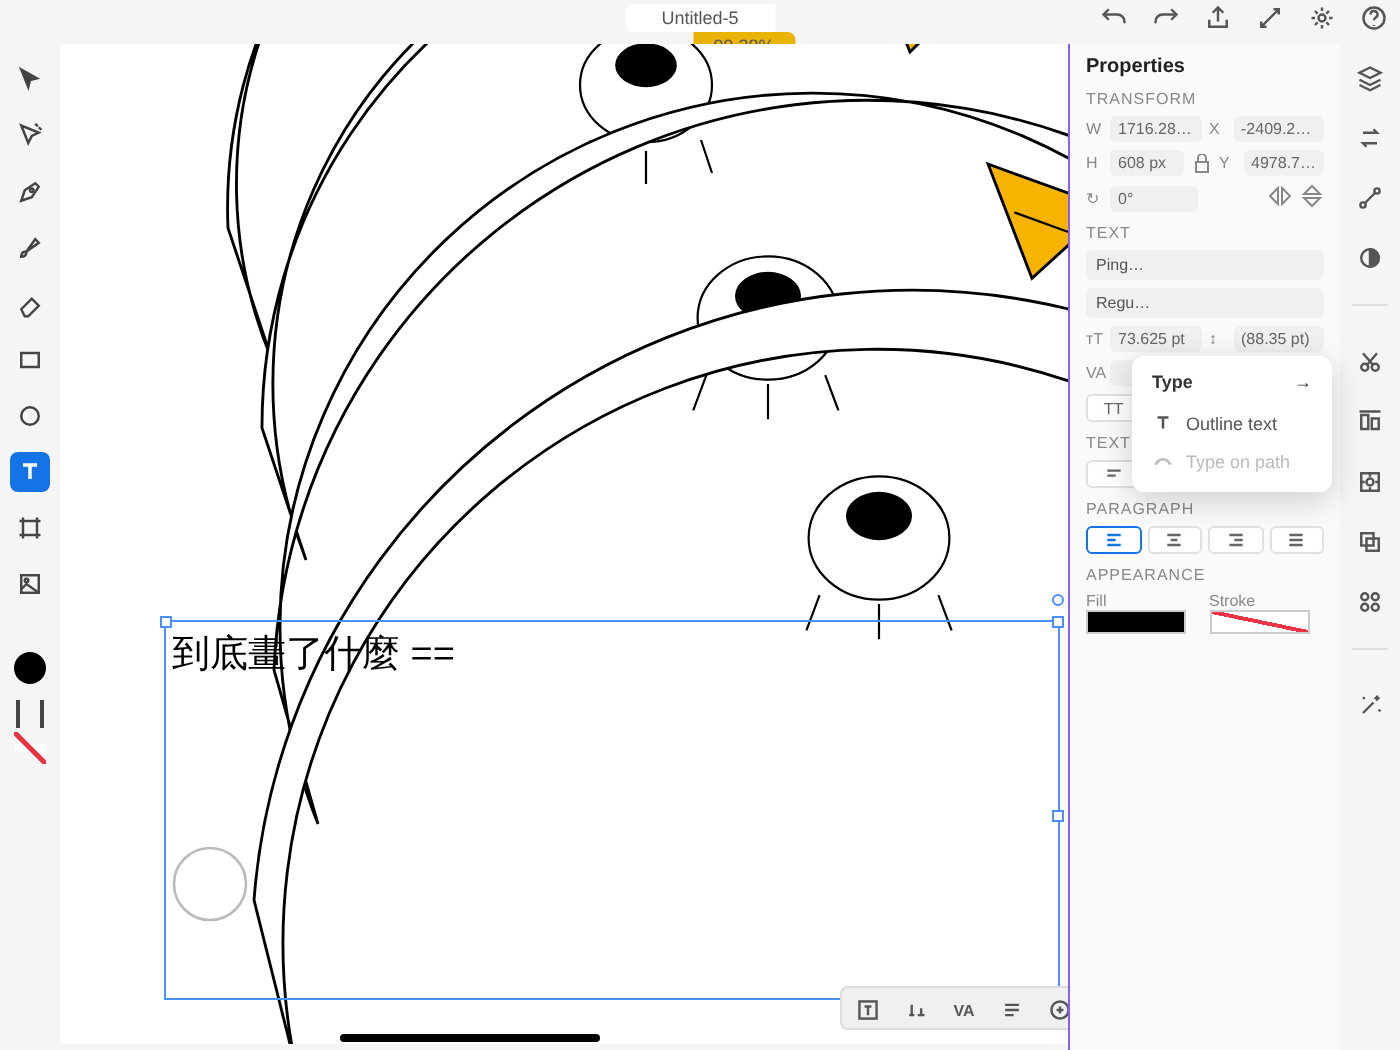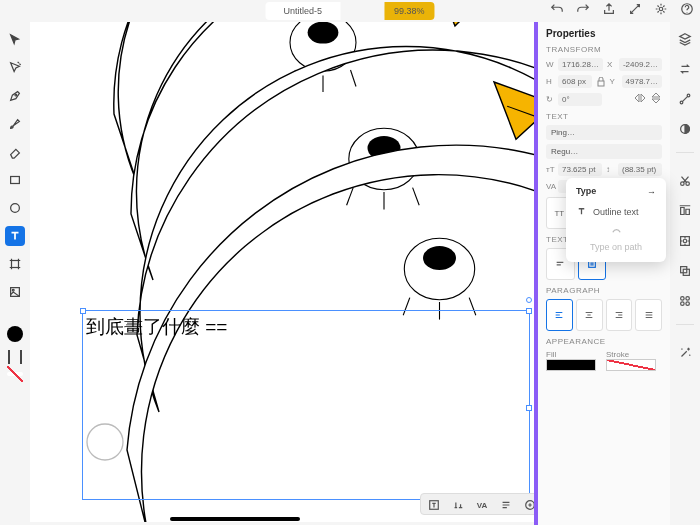--- a/index.html
+++ b/index.html
@@ -1,20 +1,20 @@
 <!DOCTYPE html>
 <html><head>
 <meta charset="utf-8">
 <style>
   * { box-sizing: border-box; margin: 0; padding: 0; font-family: -apple-system, "Helvetica Neue", Arial, sans-serif; }
   html, body { width: 700px; height: 525px; background: #f5f5f5; overflow: hidden; }
 
   
   .topbar { position: absolute; top: 0; left: 0; right: 0; height: 22px; display: flex; align-items: center; }
-  .filetabs { position: absolute; left: 50%; transform: translateX(-50%); display: flex; align-items: center; height: 18px; }
+  .filetabs { position: absolute; left: 50%; transform: translateX(-50%); display: flex; align-items: center; height: 18px; flex-direction: column; }
   .filetab { background: #fff; padding: 2px 18px; font-size: 9px; color: #555; border-top-left-radius: 4px; border-bottom-left-radius: 4px; height: 18px; display:flex; align-items:center; }
   .zoomtab { background: #eab308; padding: 2px 10px; font-size: 9px; color: #555; border-top-right-radius: 4px; border-bottom-right-radius: 4px; height:18px; display:flex; align-items:center;margin-left:44px;}
   .top-right { position: absolute; right: 6px; top: 2px; display: flex; gap: 12px; align-items:center; }
   .top-ico { width: 14px; height: 14px; display:flex; align-items:center; justify-content:center; color:#555; }
   .top-ico svg { width:14px; height:14px; stroke:#555; fill:none; stroke-width:1.4; }
 
   
   .lefttools { position: absolute; left: 4px; top: 30px; width: 22px; display: flex; flex-direction: column; gap: 8px; align-items:center; }
   .ltool { width: 20px; height: 20px; display:flex; align-items:center; justify-content:center; border-radius:4px; }
   .ltool svg { width:14px; height:14px; stroke:#444; fill:none; stroke-width:1.4; }
@@ -33,41 +33,41 @@
   .handle { position:absolute; width:6px; height:6px; background:#fff; border:1px solid #4a90ff; }
   .cjktext { position:absolute; left:56px; top:292px; font-size:19px; color:#000; font-weight:500; white-space:nowrap;}
   .homebar { position:absolute; left:170px; bottom:4px; width:130px; height:4px; background:#000; border-radius:3px;}
 
   
   .ctxbar { position:absolute; left:420px; bottom:10px; height:22px; display:flex; gap:2px; background:#f0f0f0; border:1px solid #ddd; border-radius:4px; padding:2px;}
   .ctxbtn { width:22px; height:18px; display:flex; align-items:center; justify-content:center; font-size:10px; color:#555; border-radius:3px;}
   .ctxbtn svg{width:12px;height:12px;stroke:#555;fill:none;stroke-width:1.4;}
 
   
-  .props { position:absolute; right:30px; top:22px; width:136px; bottom:0; background:#fafafa; border-left:4px solid #8b5cf6; padding:6px 8px 0 8px; font-size:9px; color:#666; overflow:hidden;}
+  .props { position:absolute; right:30px; top:22px; width:136px; bottom:0; background:#fafafa; border-left:1px solid #8b5cf6; padding:6px 8px 0 8px; font-size:9px; color:#666; overflow:hidden;}
   .props h1 { font-size:10px; font-weight:600; color:#222; margin-bottom:6px;}
   .sectlbl { font-size:8px; letter-spacing:0.5px; color:#888; margin:6px 0 4px 0; }
   .row { display:flex; gap:4px; margin-bottom:4px; align-items:center;}
   .kv { display:flex; align-items:center; gap:3px; flex:1;}
   .kv .k{ font-size:8px; color:#888; width:9px;}
   .kv .v{ background:#f0f0f0; border-radius:3px; padding:2px 4px; font-size:8px; color:#666; flex:1; min-width:0; overflow:hidden; text-overflow:ellipsis; white-space:nowrap;}
   .fullcell{ background:#f0f0f0; border-radius:3px; padding:3px 5px; font-size:8px; color:#555; flex:1;}
   .btnrow { display:flex; gap:3px; }
-  .btnrow .b { flex:1; height:32px; border:1px solid #e0e0e0; border-radius:3px; background:#fff; display:flex; align-items:center; justify-content:center;}
+  .btnrow .b { flex:1; height:14px; border:1px solid #e0e0e0; border-radius:3px; background:#fff; display:flex; align-items:center; justify-content:center;}
   .btnrow .b.sel{ border-color:#1473e6; }
   .btnrow .b svg{width:10px;height:10px;stroke:#666;fill:none;stroke-width:1.4;}
   .fillswatch{ width:50px; height:12px; background:#000; border:1px solid #ccc;}
   .strokeswatch{ width:50px; height:12px; background:#fff; border:1px solid #ccc; position:relative;}
   .strokeswatch::after{content:"";position:absolute;inset:0;background:linear-gradient(to top right, transparent 45%,#e34 45%,#e34 55%,transparent 55%);}
 
   
   .popover { position:absolute; right:34px; top:178px; width:100px; background:#fff; border-radius:6px; box-shadow:0 4px 16px rgba(0,0,0,0.18); padding:6px 4px; font-size:9px; z-index:50;}
   .pophdr { display:flex; justify-content:space-between; align-items:center; padding:2px 6px 6px 6px; font-weight:600; color:#333;}
   .popitem { display:flex; align-items:center; gap:6px; padding:4px 6px; color:#555; border-radius:3px;}
-  .popitem.dis{ color:#bbb;flex-direction:column; }
+  .popitem.dis{ color:#bbb; }
   .popitem svg{width:11px;height:11px;stroke:currentColor;fill:none;stroke-width:1.4;}
 
   
   .rightrail { position:absolute; right:0; top:22px; width:30px; bottom:0; background:#f5f5f5; display:flex; flex-direction:column; align-items:center; gap:12px; padding-top:8px;}
   .rr { width:18px; height:18px; display:flex; align-items:center; justify-content:center;}
   .rr svg{ width:14px; height:14px; stroke:#555; fill:none; stroke-width:1.4;}
   .rr-gap{ height:6px; border-top:1px solid #e0e0e0; width:18px; margin:2px 0;}
 </style>
 </head>
 <body>

